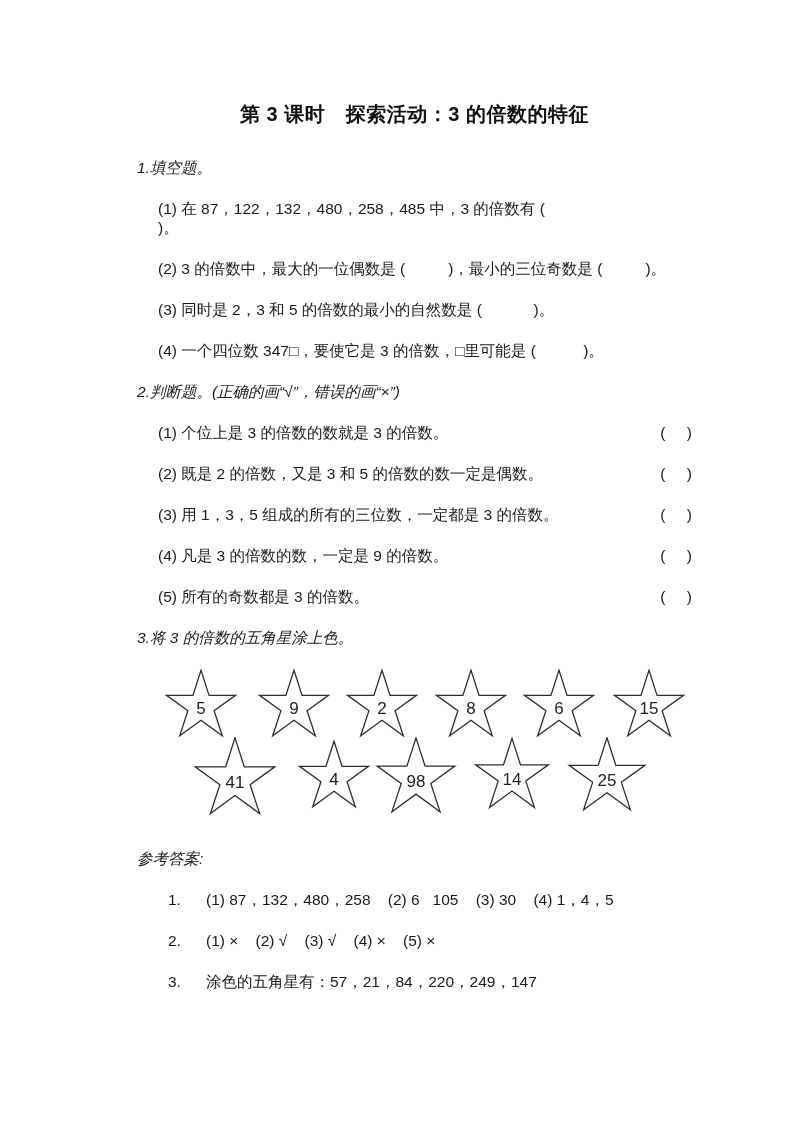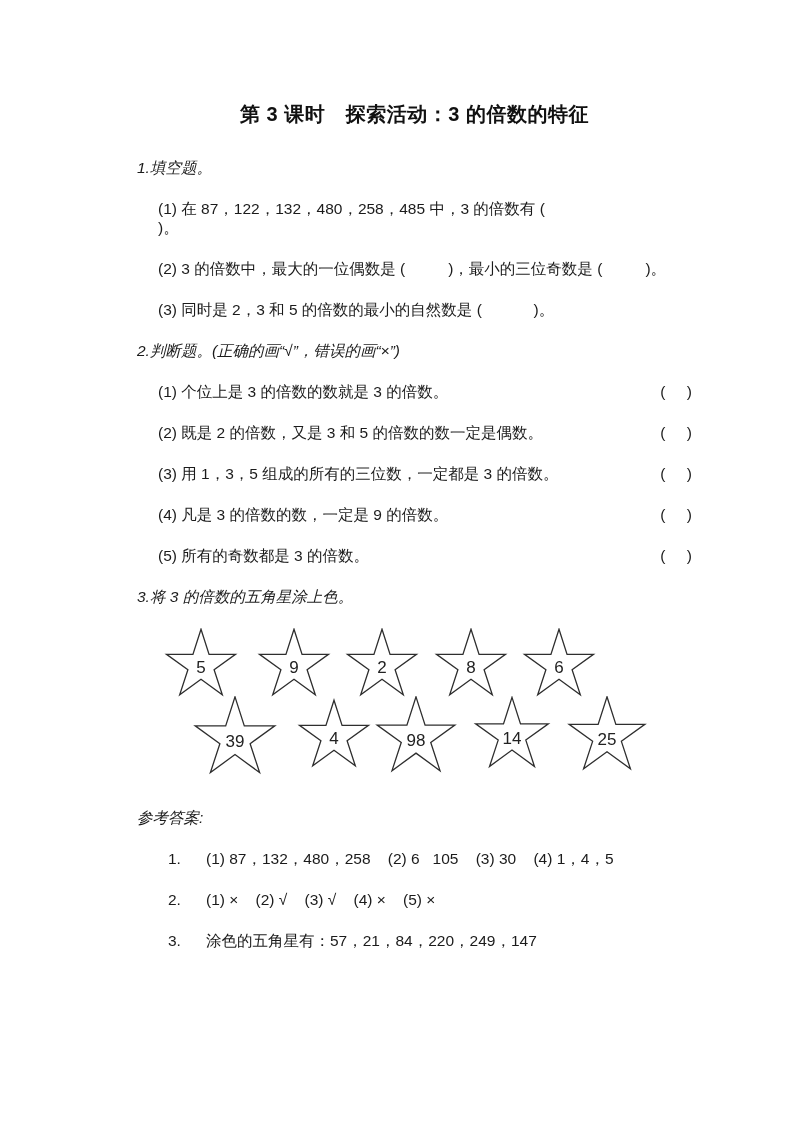--- a/index.html
+++ b/index.html
@@ -75,20 +75,21 @@
 <body>
 
 <div class="page">
 
   <h1 class="title">第 3 课时　探索活动：3 的倍数的特征</h1>
 
   <div class="line sec-head">1.填空题。</div>
   <div class="line indent">(1) 在 87，122，132，480，258，485 中，3 的倍数有 (                                      )。</div>
   <div class="line indent">(2) 3 的倍数中，最大的一位偶数是 (          )，最小的三位奇数是 (          )。</div>
   <div class="line indent">(3) 同时是 2，3 和 5 的倍数的最小的自然数是 (            )。</div>
+  <div class="line indent">(4) 一个四位数 347□，要使它是 3 的倍数，□里可能是 (           )。</div>
 
   <div class="line sec-head">2.判断题。(正确的画“√”，错误的画“×”)</div>
   <div class="line indent judge-line">
     <span>(1) 个位上是 3 的倍数的数就是 3 的倍数。</span>
     <span class="brk">(     )</span>
   </div>
   <div class="line indent judge-line">
     <span>(2) 既是 2 的倍数，又是 3 和 5 的倍数的数一定是偶数。</span>
     <span class="brk">(     )</span>
   </div>
@@ -131,26 +132,32 @@
           <polygon points="50,1 60.9,35 96.6,34.9 67.7,55.8 78.8,89.6 50,68.6 21.2,89.6 32.3,55.8 3.4,34.9 39.1,35"></polygon>
         </svg>
       <span class="star-num">8</span>
     </div>
     <div class="star" style="left:387px; top:0;    width:74px; height:72px;">
       <svg viewBox="0 0 100 96">
           <polygon points="50,1 60.9,35 96.6,34.9 67.7,55.8 78.8,89.6 50,68.6 21.2,89.6 32.3,55.8 3.4,34.9 39.1,35"></polygon>
         </svg>
       <span class="star-num">6</span>
     </div>
+    <div class="star" style="left:477px; top:0;    width:74px; height:72px;">
+      <svg viewBox="0 0 100 96">
+          <polygon points="50,1 60.9,35 96.6,34.9 67.7,55.8 78.8,89.6 50,68.6 21.2,89.6 32.3,55.8 3.4,34.9 39.1,35"></polygon>
+        </svg>
+      <span class="star-num">15</span>
+    </div>
 
     <div class="star" style="left:55px;  top:68px; width:90px; height:82px;">
       <svg viewBox="0 0 100 96">
           <polygon points="50,1 60.9,35 96.6,34.9 67.7,55.8 78.8,89.6 50,68.6 21.2,89.6 32.3,55.8 3.4,34.9 39.1,35"></polygon>
         </svg>
-      <span class="star-num">39</span>
+      <span class="star-num">41</span>
     </div>
     <div class="star" style="left:162px; top:70px; width:74px; height:74px;">
       <svg viewBox="0 0 100 96">
           <polygon points="50,1 60.9,35 96.6,34.9 67.7,55.8 78.8,89.6 50,68.6 21.2,89.6 32.3,55.8 3.4,34.9 39.1,35"></polygon>
         </svg>
       <span class="star-num">4</span>
     </div>
     <div class="star" style="left:237px; top:68px; width:88px; height:80px;">
       <svg viewBox="0 0 100 96">
           <polygon points="50,1 60.9,35 96.6,34.9 67.7,55.8 78.8,89.6 50,68.6 21.2,89.6 32.3,55.8 3.4,34.9 39.1,35"></polygon>

